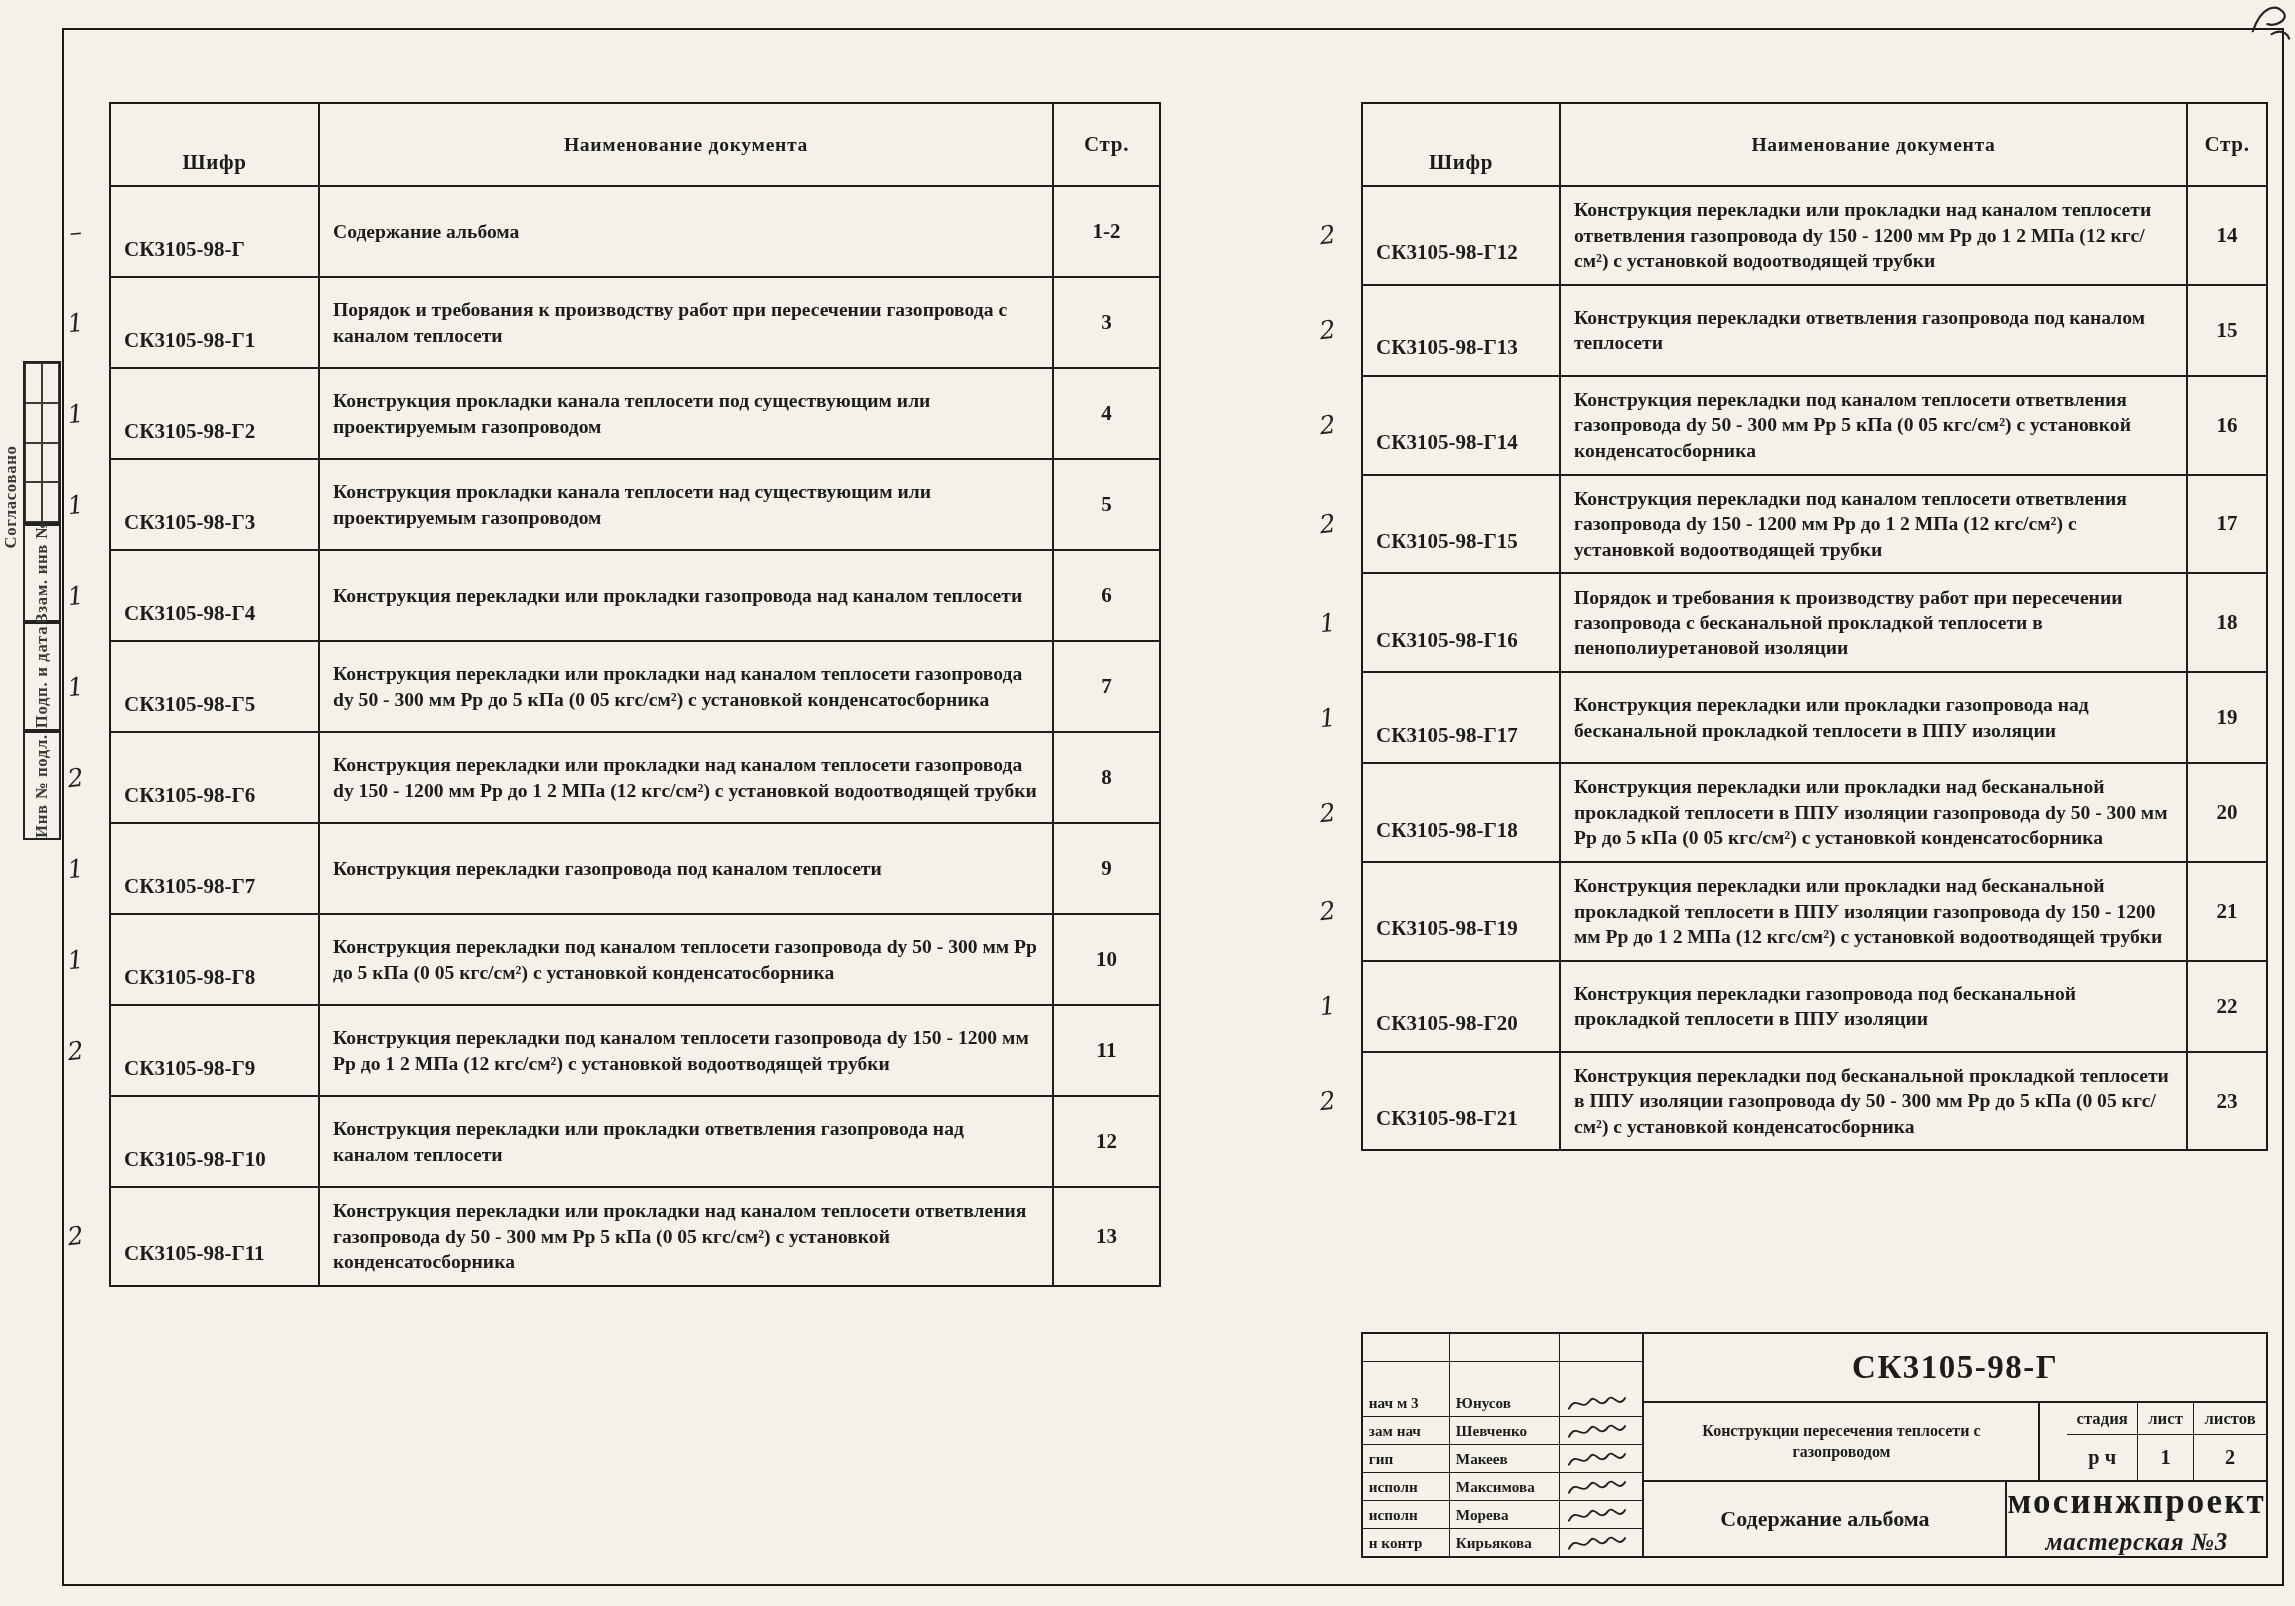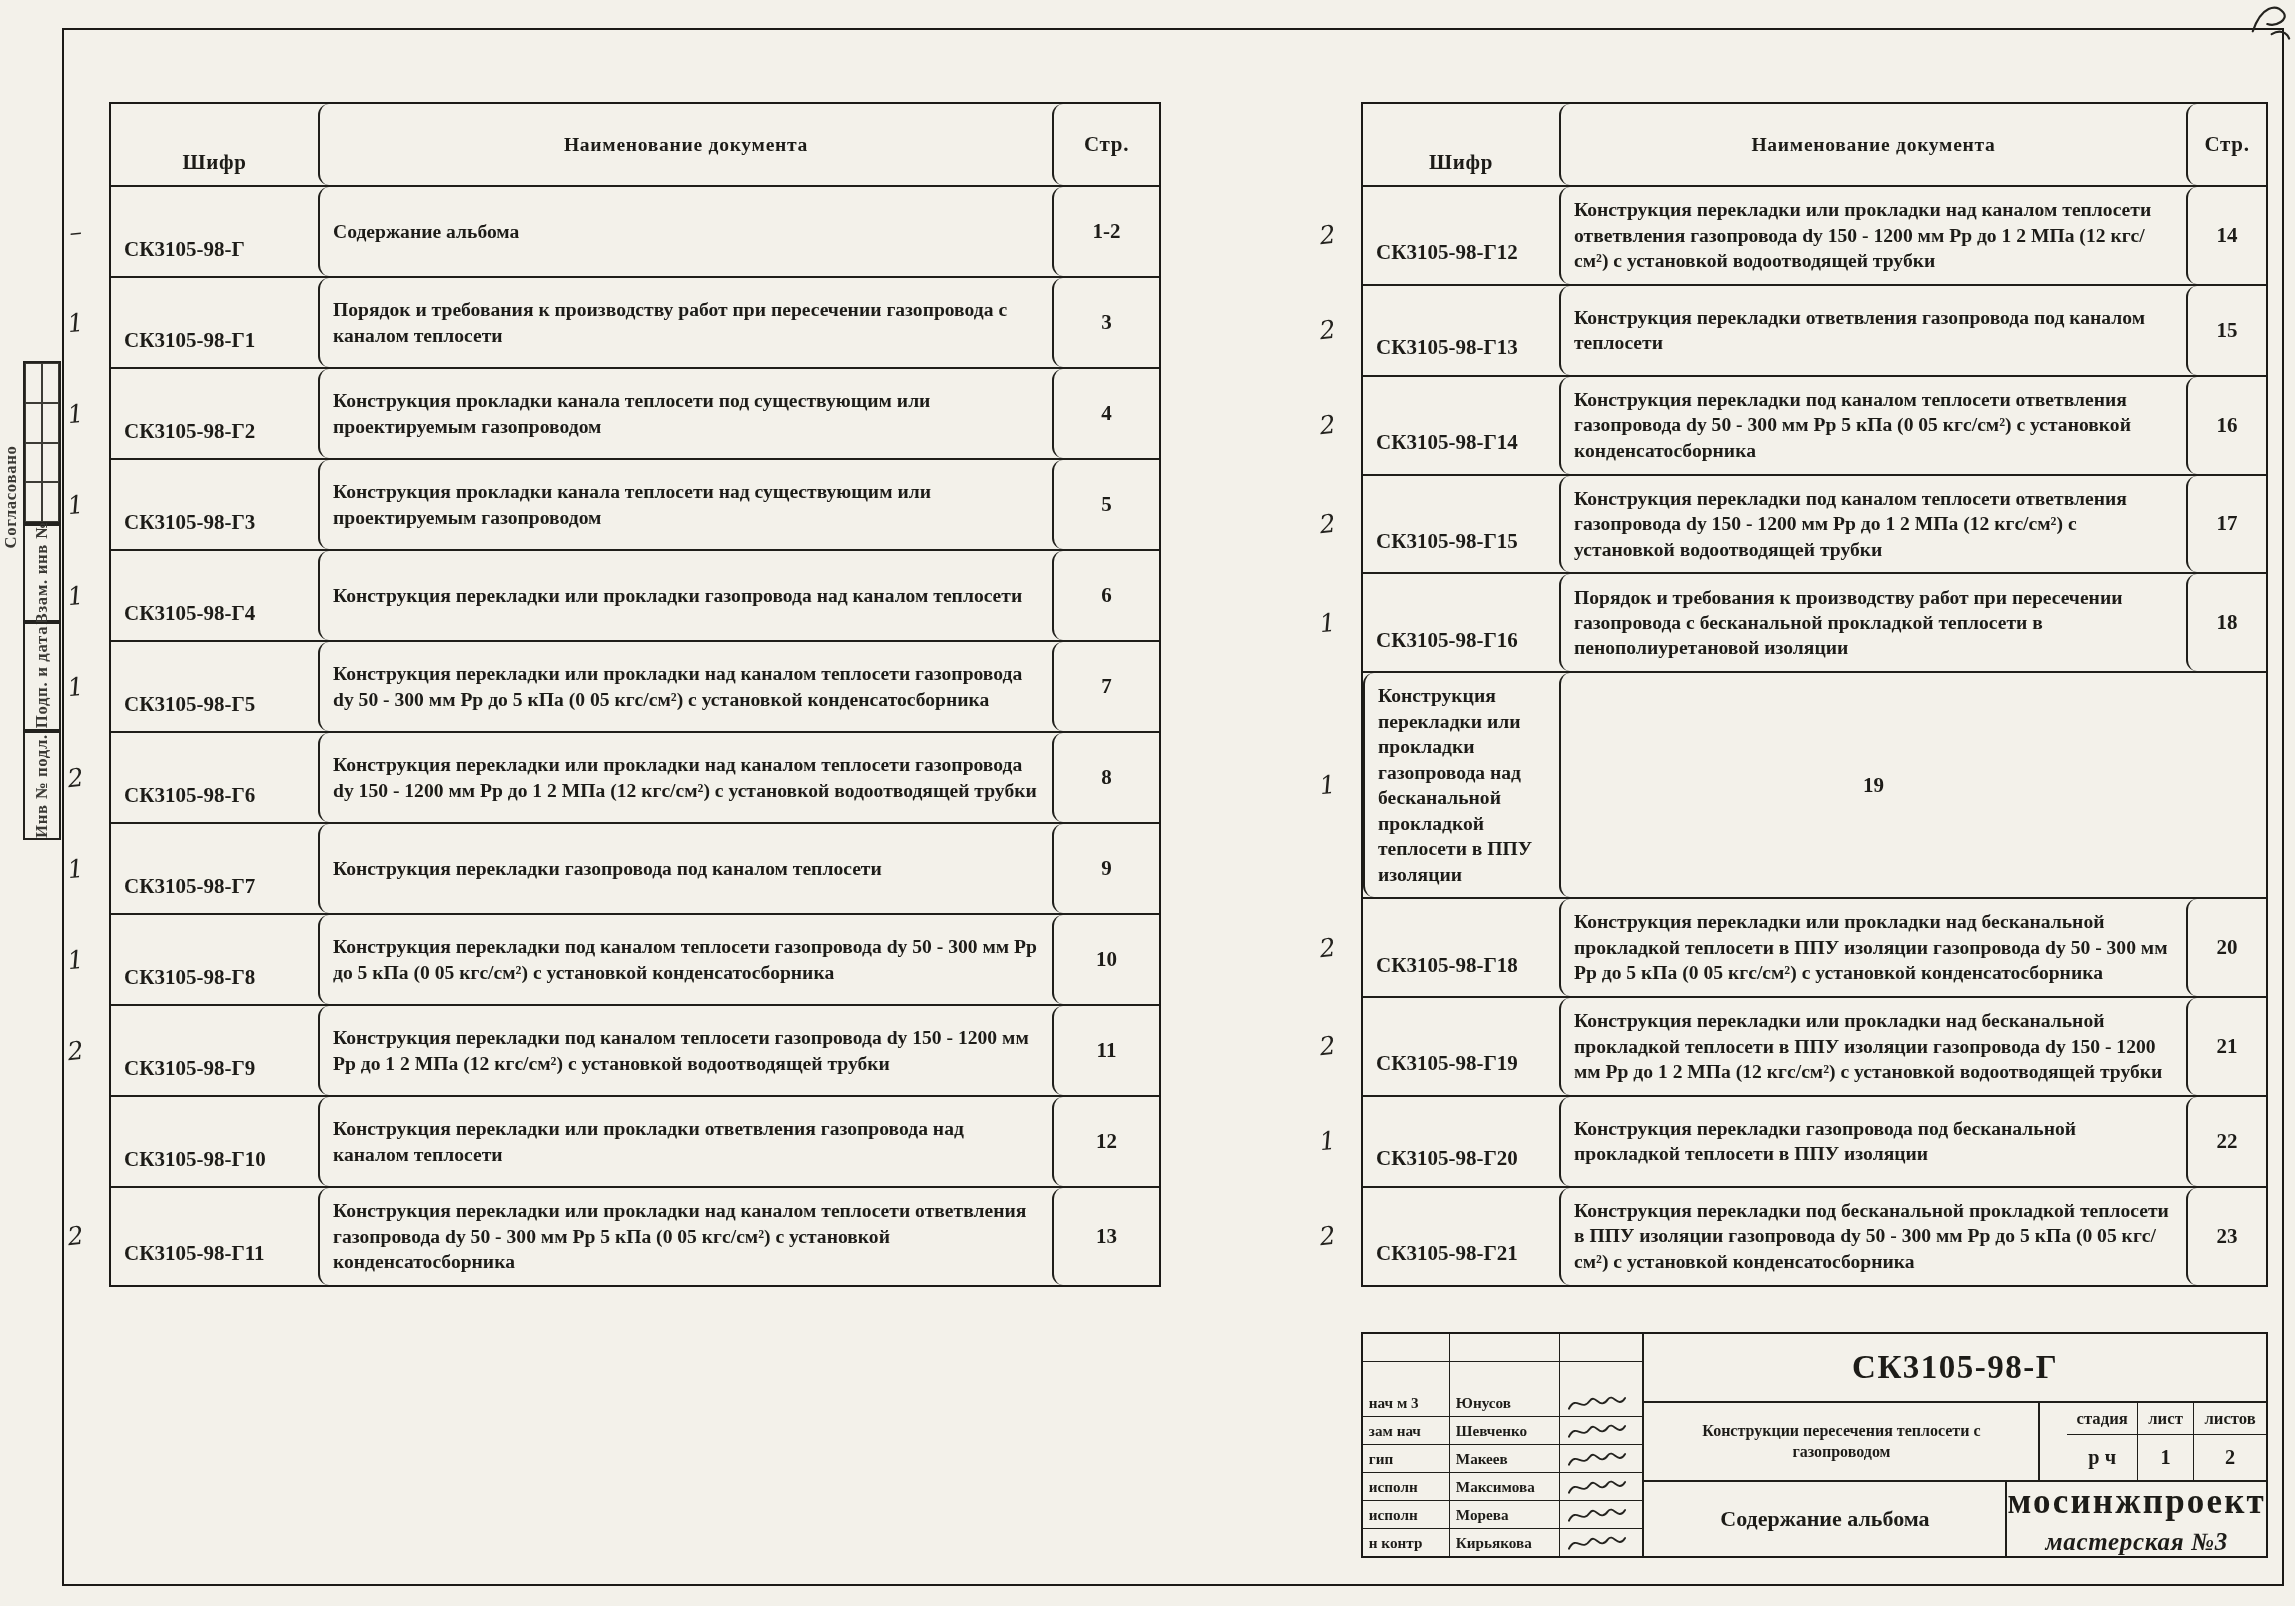--- a/index.html
+++ b/index.html
@@ -30,21 +30,21 @@
 
   
   .doc-table { position:absolute; border:2.2px solid #1b1a17; --ink:#1f1e1a; }
   #left-table  { left:109px;  top:102px; width:1052px; --cols:207px 1fr 107px; }
   #right-table { left:1361px; top:102px; width:907px; --cols:196px 1fr 80px; }
 
   .thead, .trow { display:grid; grid-template-columns:var(--cols); }
   .thead { min-height:81px; }
   .trow  { border-top:2.2px solid var(--ink); min-height:91px; position:relative; }
   .c { display:flex; align-items:center; padding:10.2px 13px; }
-  .c.name, .c.page { border-left:2.2px solid var(--ink);border-radius:11px; }
+  .c.name, .c.page { border-left:2.2px solid var(--ink); }
   .hc { justify-content:center; text-align:center; font-size:25px; letter-spacing:0.7px; }
   .c.code { font-size:21px; white-space:nowrap;margin-top:35px; }
   .c.name { font-size:19.6px; line-height:1.3; }
   .c.page { justify-content:center; font-size:21px; }
   .mark {
     position:absolute; left:-61px; top:50%; width:51px;
     transform:translateY(-50%) rotate(-6deg);
     font-family:"DejaVu Serif", serif; font-style:italic; font-weight:400;
     font-size:25px; color:#24231f; text-align:center;
   }
@@ -244,20 +244,21 @@
 
         <div class="trow">
           <div class="mark">1</div>
           <div class="c code">СК3105-98-Г16</div>
           <div class="c name">Порядок и требования к производству работ при пересечении газопровода с бесканальной прокладкой теплосети в пенополиуретановой изоляции</div>
           <div class="c page">18</div>
         </div>
 
         <div class="trow">
           <div class="mark">1</div>
+          <div class="c code">СК3105-98-Г17</div>
           <div class="c name">Конструкция перекладки или прокладки газопровода над бесканальной прокладкой теплосети в ППУ изоляции</div>
           <div class="c page">19</div>
         </div>
 
         <div class="trow">
           <div class="mark">2</div>
           <div class="c code">СК3105-98-Г18</div>
           <div class="c name">Конструкция перекладки или прокладки над бесканальной прокладкой теплосети в ППУ изоляции газопровода dy 50 - 300 мм Рр до 5 кПа (0 05 кгс/см²) с установкой конденсатосборника</div>
           <div class="c page">20</div>
         </div>

